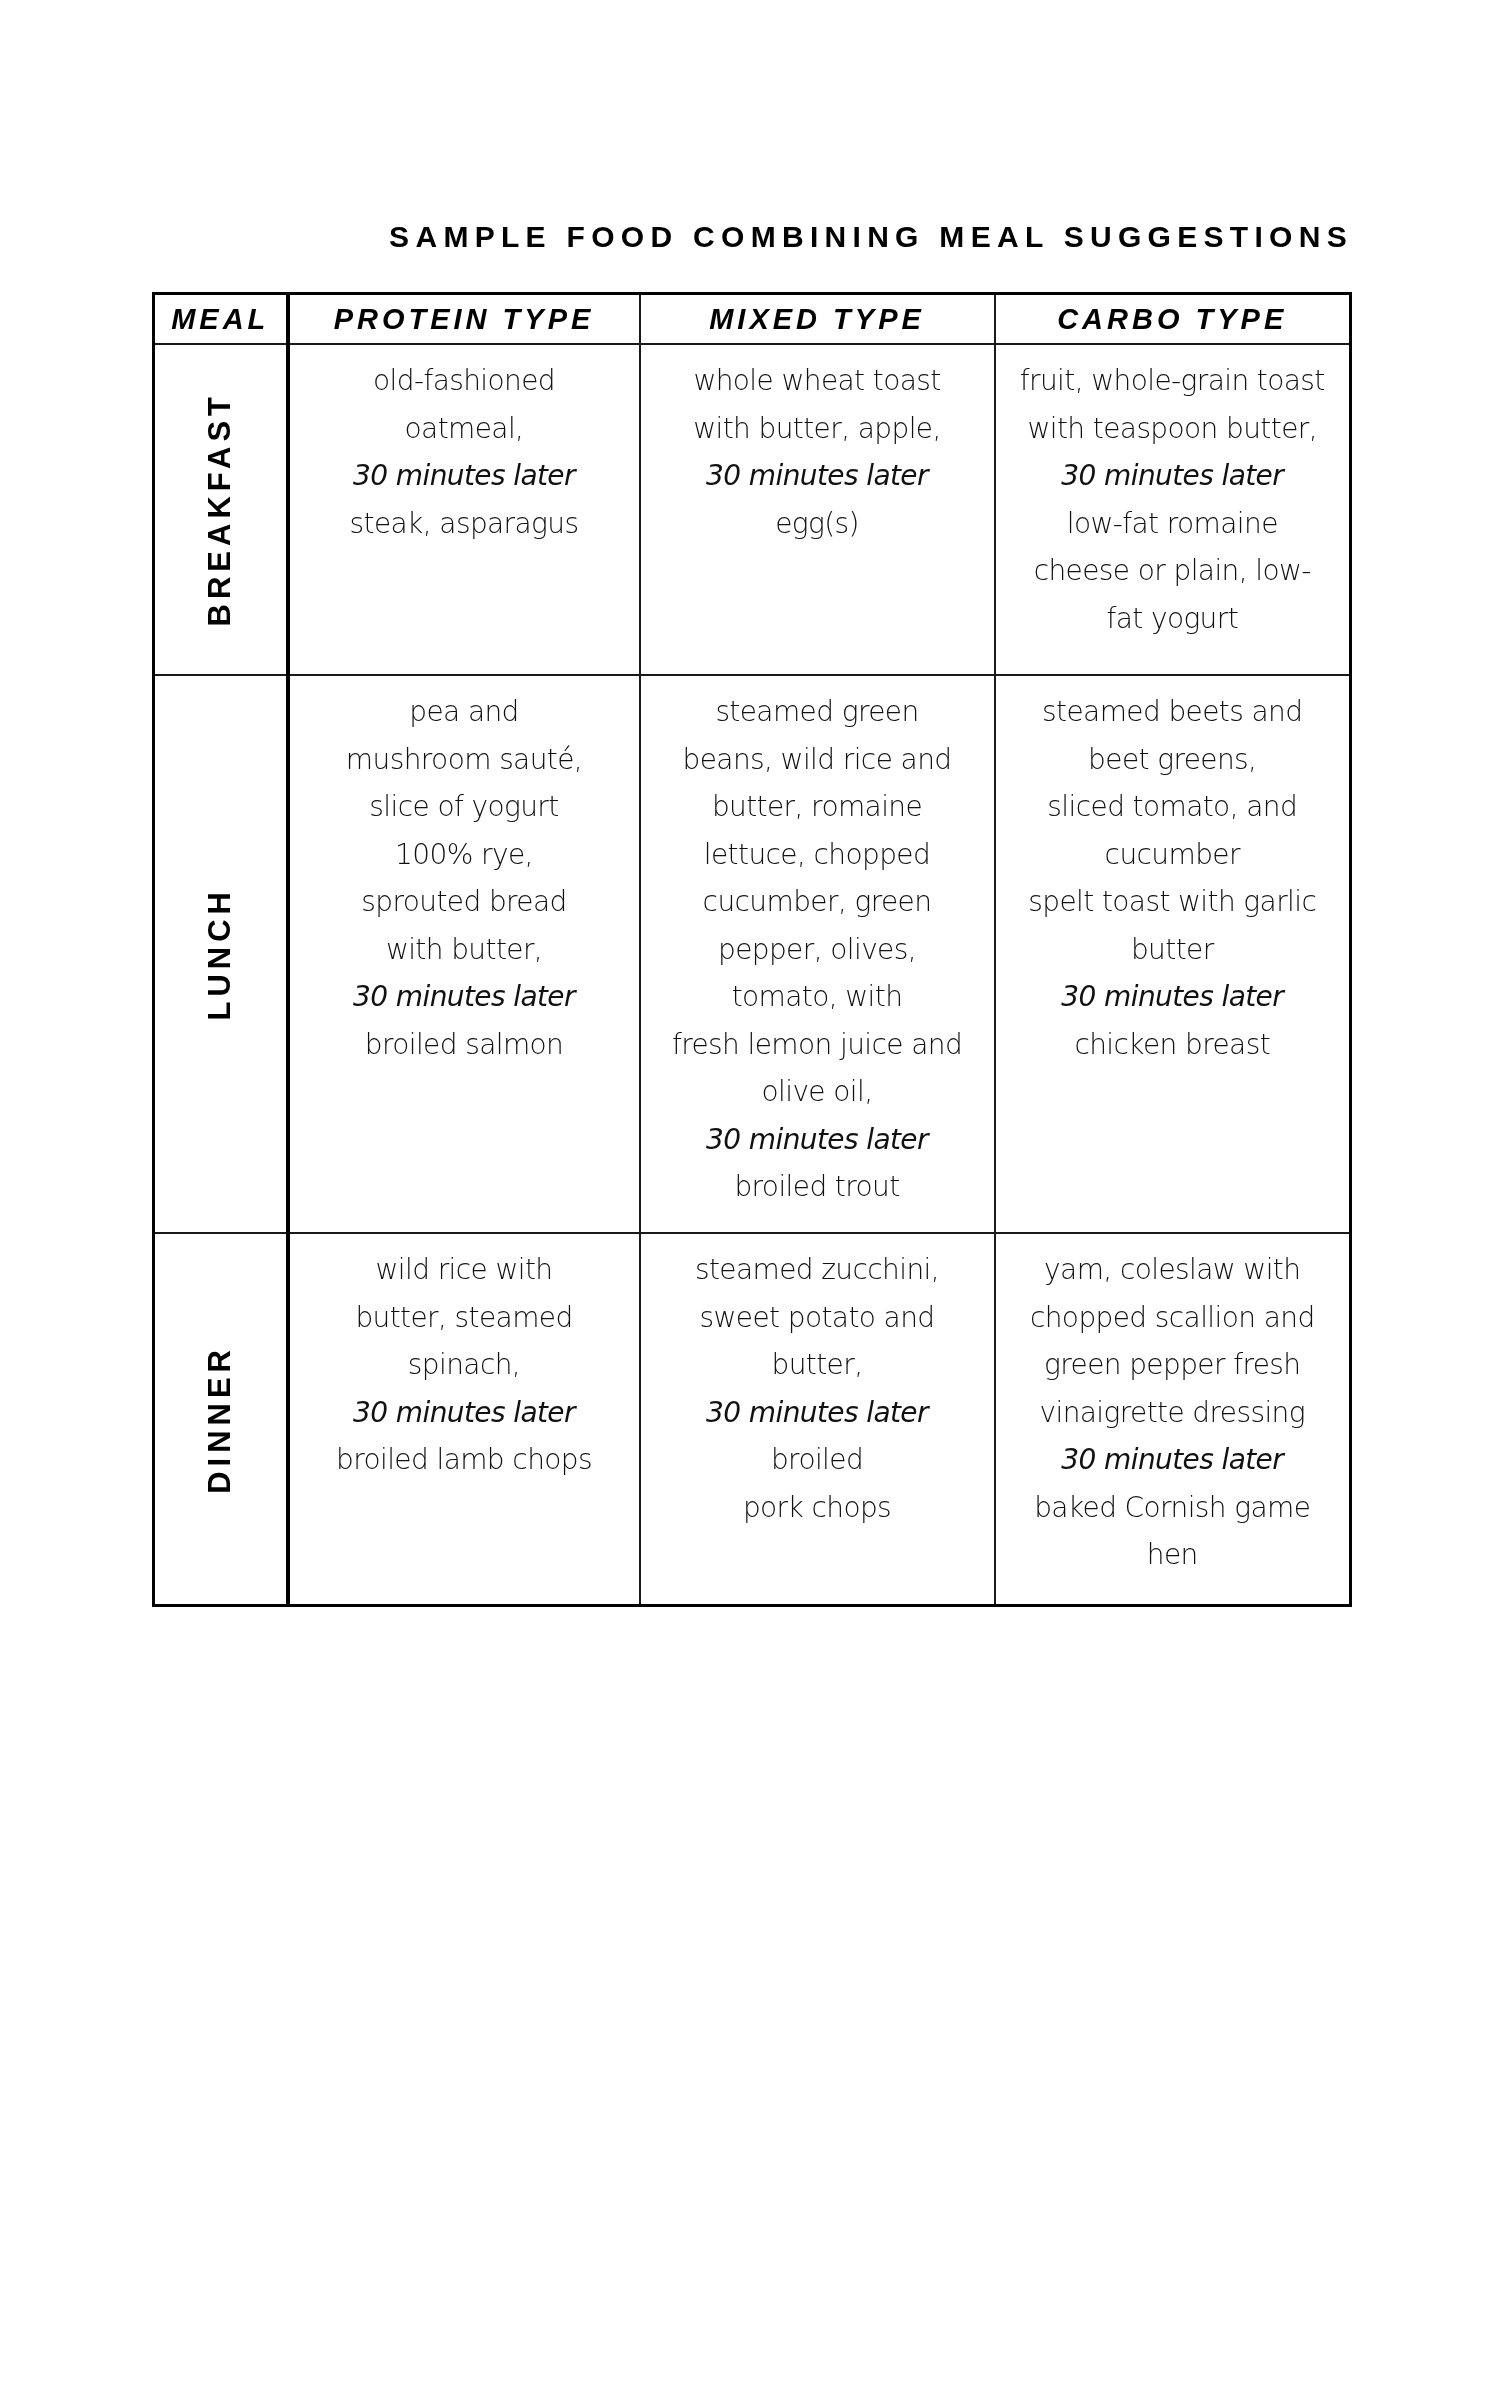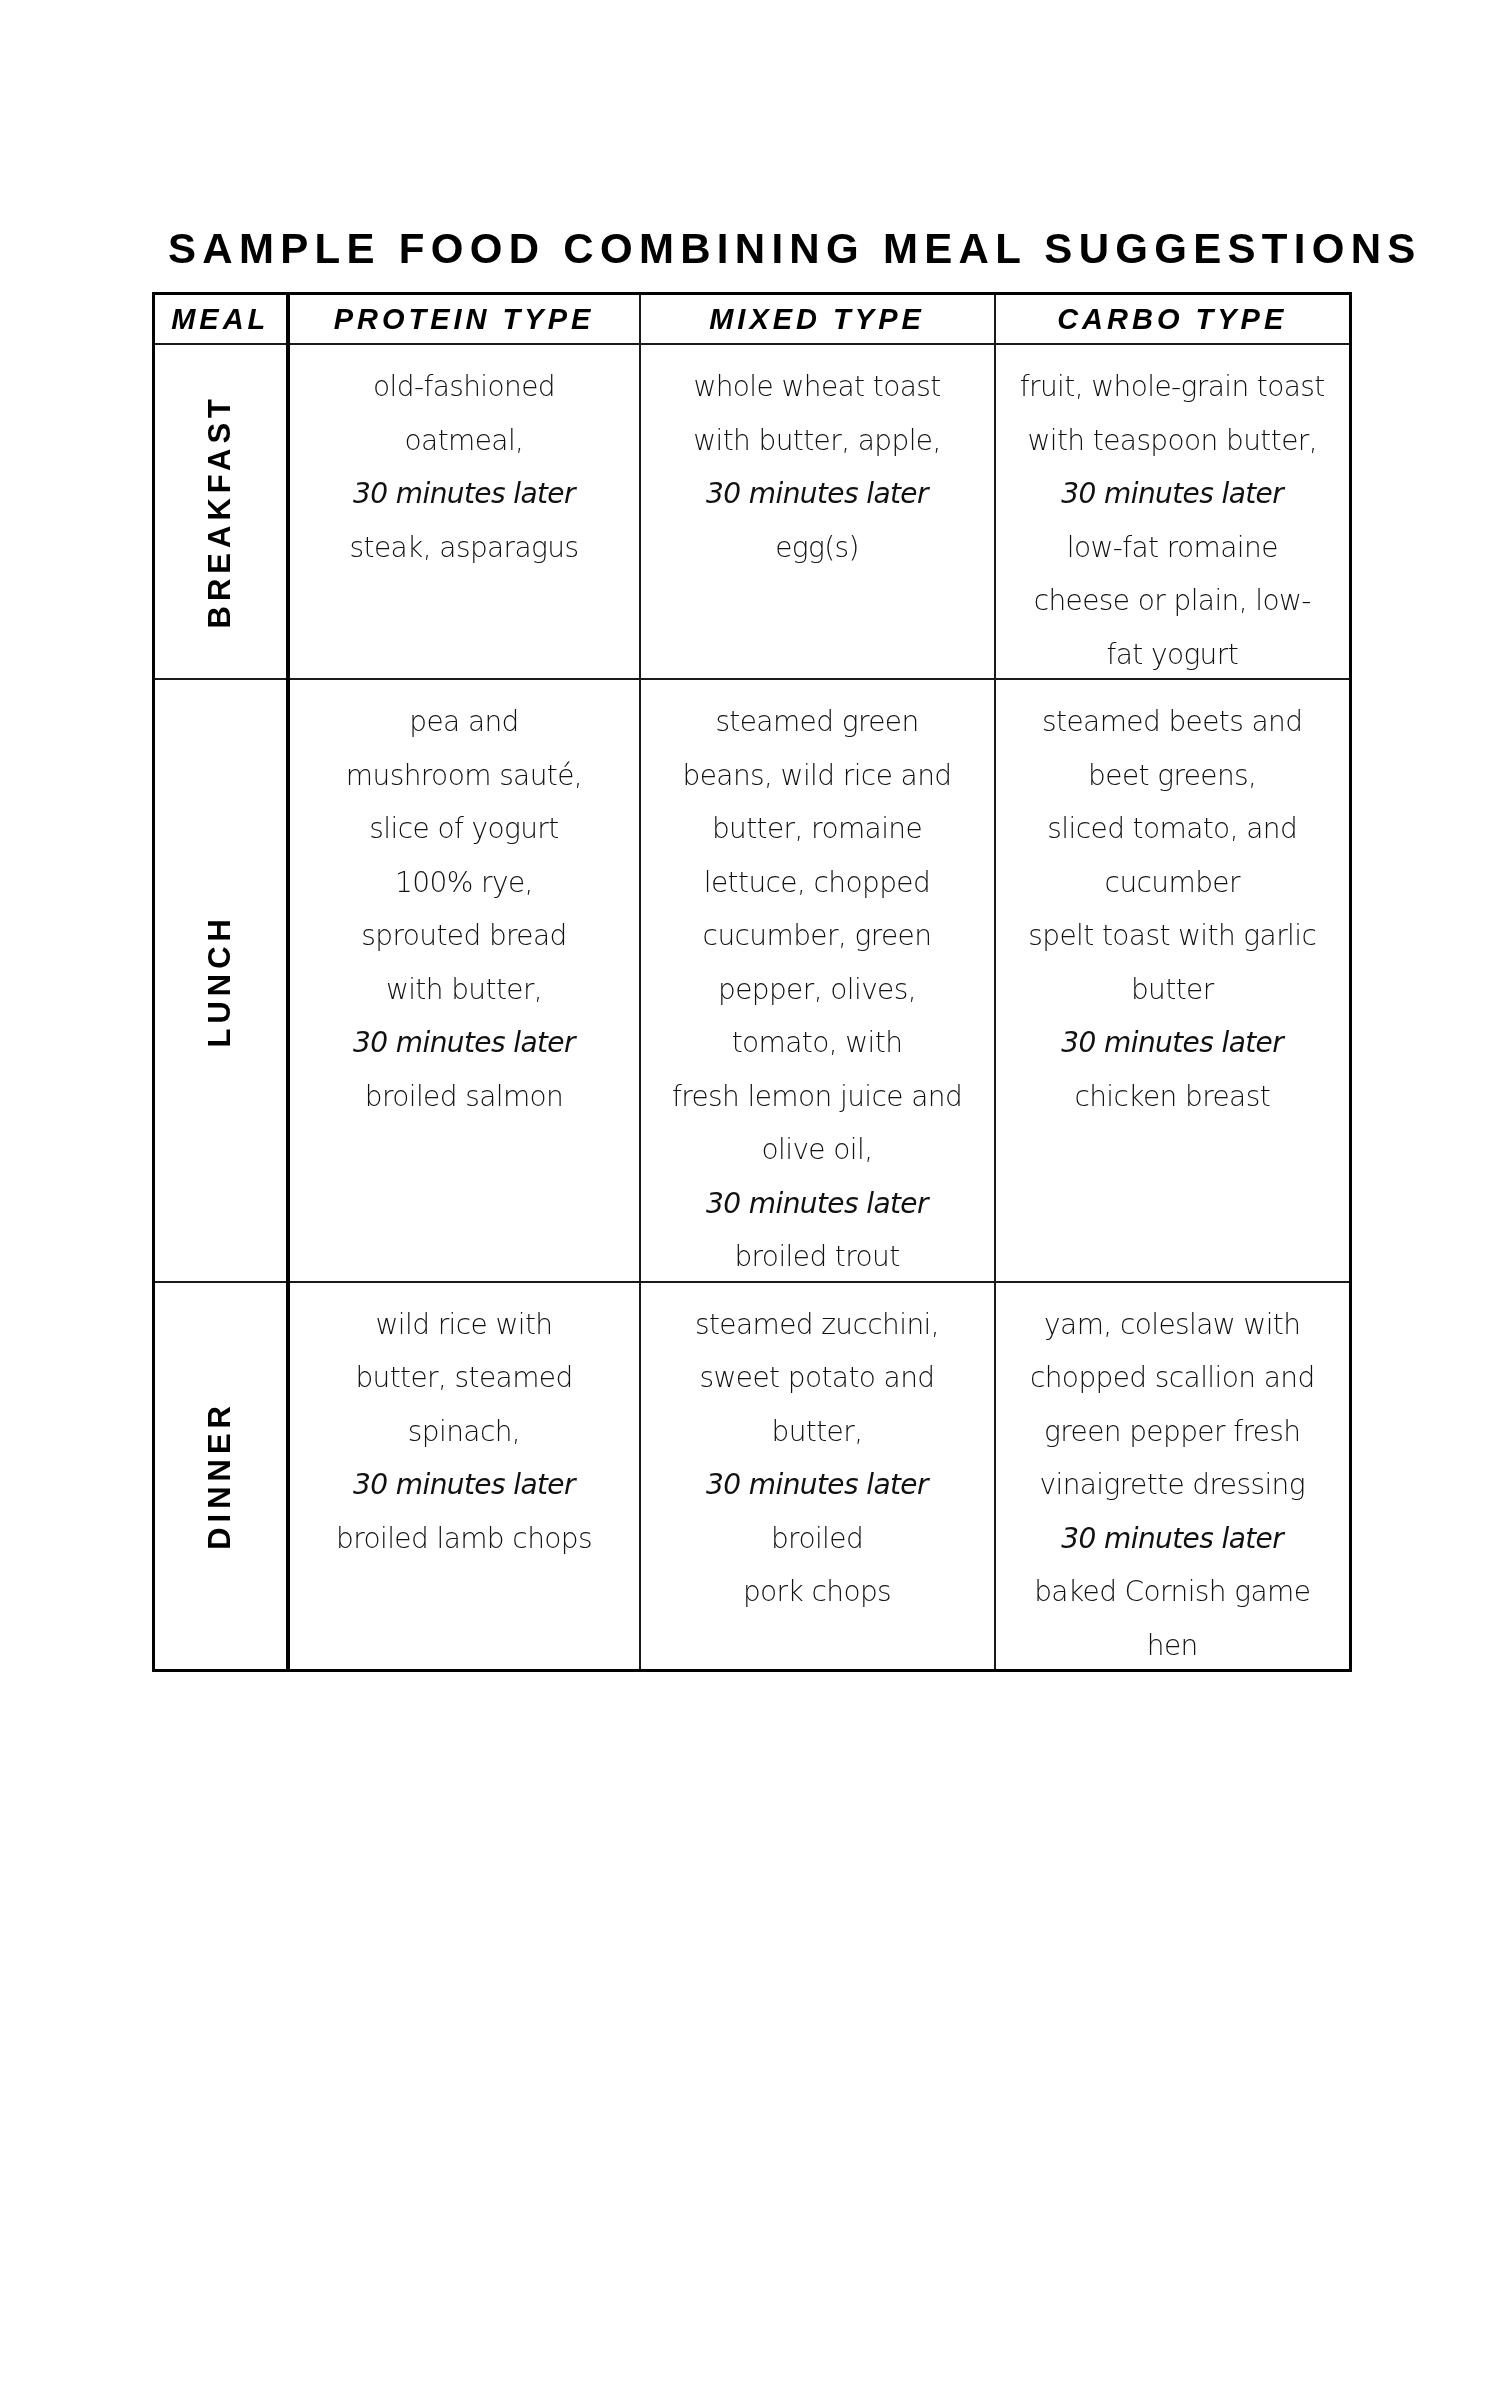--- a/index.html
+++ b/index.html
@@ -16,25 +16,25 @@
     font-family: "Liberation Sans", "DejaVu Sans", sans-serif;
   }
   .page-title {
     position: absolute;
     left: 152px;
     top: 208px;
     width: 1197px;
     text-align: right;
     font-family: "Liberation Sans", sans-serif;
     font-weight: bold;
-    font-size: 42px;
+    font-size: 30px;
     line-height: 50px;
     letter-spacing: 6.3px;
     white-space: nowrap;
-    margin: 16px;
+    margin: 4px;
   }
   .meal-table {
     position: absolute;
     left: 152px;
     top: 292px;
     width: 1197px;
     border-collapse: collapse;
     table-layout: fixed;
     border: 3px solid #000;
   }
@@ -85,21 +85,20 @@
     font-family: "DejaVu Sans", "Liberation Sans", sans-serif;
     font-weight: 200;
     font-size: 28px;
     line-height: 47.5px;
     letter-spacing: -0.6px;
     color: #111;
   }
   .cell-text .ln {
     display: block;
     white-space: nowrap;
-    margin-top: 6px;
   }
   .cell-text .ln.it {
     font-style: italic;
   }
 </style>
 </head>
 <body>
 
 <h1 class="page-title">SAMPLE FOOD COMBINING MEAL SUGGESTIONS</h1>
 

